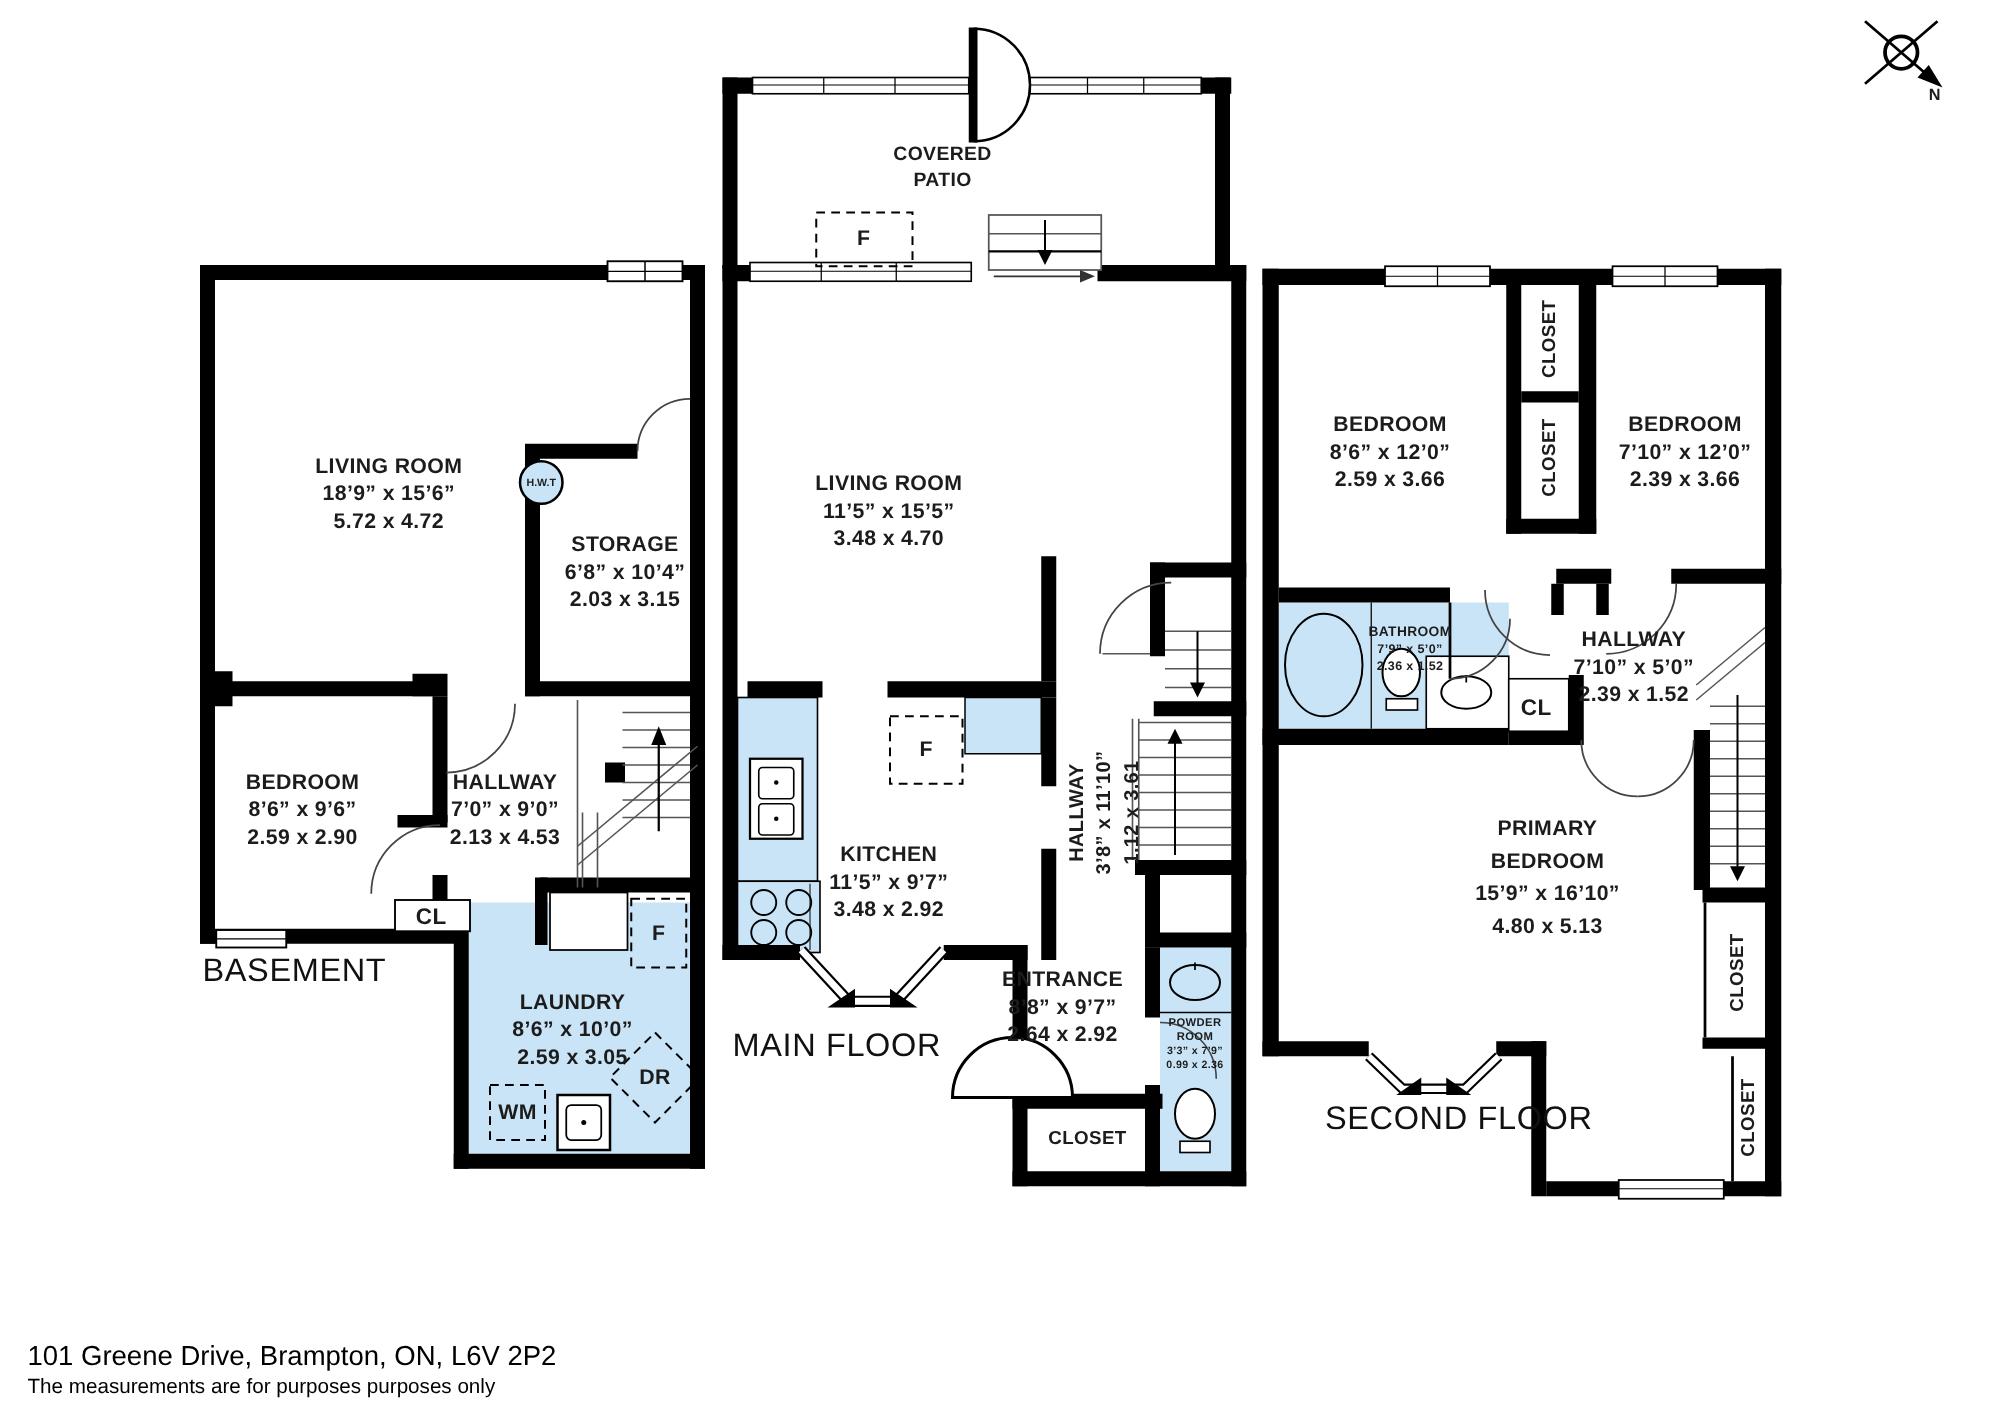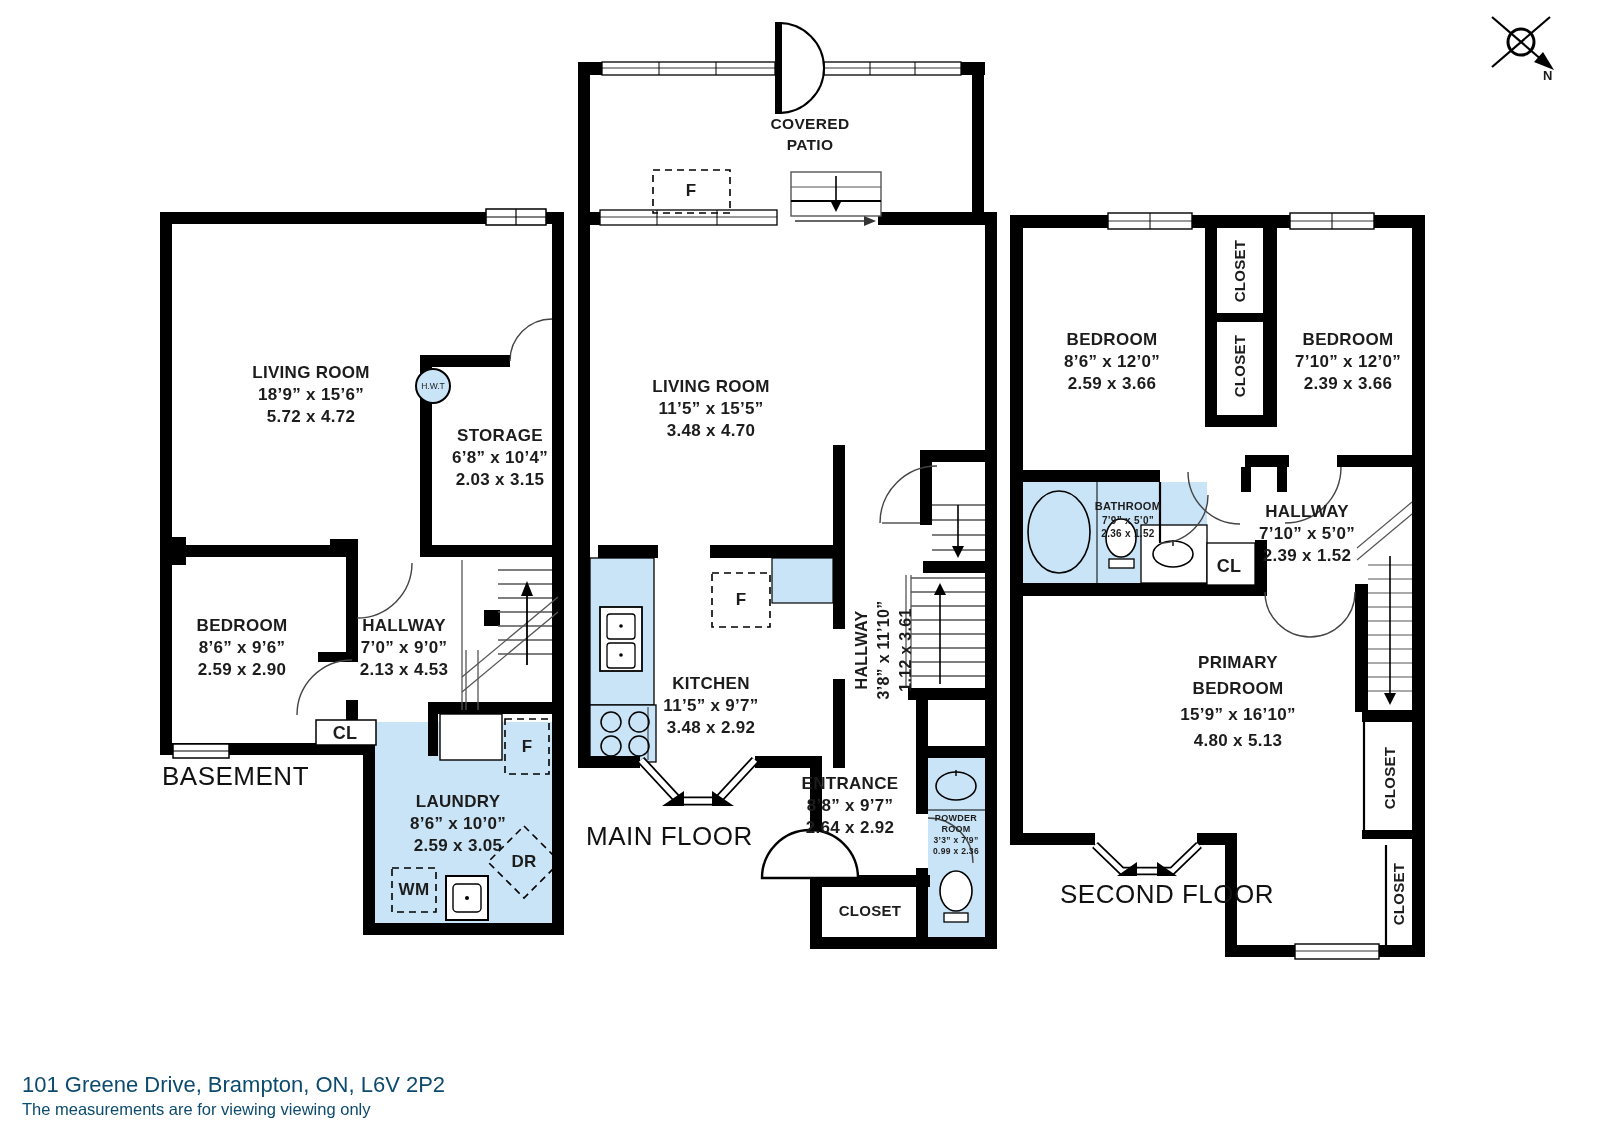--- a/index.html
+++ b/index.html
@@ -11,24 +11,24 @@
   .lbl.vert{transform:translate(-50%,-50%) rotate(-90deg);}
   .lbl.lh26{line-height:26px;margin-left:43px;}
   .lbl.f15{font-size:15px;}
   .lbl.f14{font-size:18px;line-height:16px;}
   .lbl.fixture{font-size:17px;}
   .lbl.patio{font-size:15.5px;line-height:21px;}
   .lbl.bath{font-size:11px;line-height:13.5px;font-weight:700;}
   .lbl.bath .dim{font-size:10px;font-weight:600;}
   .lbl.powder{font-size:9px;line-height:11px;font-weight:700;}
   .lbl.powder .dim{font-size:8.5px;font-weight:700;}
-  .lbl.hwt{font-size:8.5px;line-height:9px;font-weight:400;letter-spacing:0;}
+  .lbl.hwt{font-size:8.5px;line-height:9px;font-weight:700;letter-spacing:0;}
   .lbl.hallv{font-size:16px;line-height:22px;}
   .title{position:absolute;font-size:26px;font-weight:500;letter-spacing:.5px;white-space:nowrap;color:#111;}
-  .addr{position:absolute;left:22px;font-weight:500;color:#0c4a6e;white-space:nowrap;}
+  .addr{position:absolute;left:22px;font-weight:500;color:#000000;white-space:nowrap;}
   .addr.line1{top:1072px;font-size:22px;}
   .addr.line2{top:1100px;font-size:16.5px;font-weight:400;}
   .nlabel{position:absolute;font-size:13px;font-weight:600;}
 </style>
 </head>
 <body>
 
 <div class="canvas">
 
 <svg class="plan" width="1600" height="1132" viewBox="0 0 1600 1132">
@@ -353,21 +353,21 @@
   <div>8’6” x 10’0”</div>
   <div>2.59 x 3.05</div>
 </div>
 <div class="lbl f14" style="left:345px;top:733px">CL</div>
 <div class="lbl hwt" style="left:433px;top:386px">H.W.T</div>
 <div class="lbl fixture" style="left:527px;top:747px">F</div>
 <div class="lbl fixture" style="left:414px;top:890px">WM</div>
 <div class="lbl fixture" style="left:524px;top:862px">DR</div>
 <div class="title" style="left:162px;top:761px">BASEMENT</div>
 
-<div class="lbl patio" style="left:810px;top:134px">
+<div class="lbl patio" style="left:754px;top:134px">
   <div>COVERED</div>
   <div>PATIO</div>
 </div>
 <div class="lbl fixture" style="left:691px;top:191px">F</div>
 <div class="lbl" style="left:711px;top:409px">
   <div>LIVING ROOM</div>
   <div>11’5” x 15’5”</div>
   <div>3.48 x 4.70</div>
 </div>
 <div class="lbl" style="left:711px;top:706px">
@@ -423,15 +423,15 @@
   <div>BEDROOM</div>
   <div>15’9” x 16’10”</div>
   <div>4.80 x 5.13</div>
 </div>
 <div class="lbl vert f15" style="left:1390px;top:778px">CLOSET</div>
 <div class="lbl vert f15" style="left:1399px;top:894px">CLOSET</div>
 <div class="title" style="left:1060px;top:879px">SECOND FLOOR</div>
 
 <div class="nlabel" style="left:1543px;top:68px">N</div>
 <div class="addr line1">101 Greene Drive, Brampton, ON, L6V 2P2</div>
-<div class="addr line2">The measurements are for viewing viewing only</div>
+<div class="addr line2">The measurements are for purposes purposes only</div>
 
 </div>
 
 </body></html>

